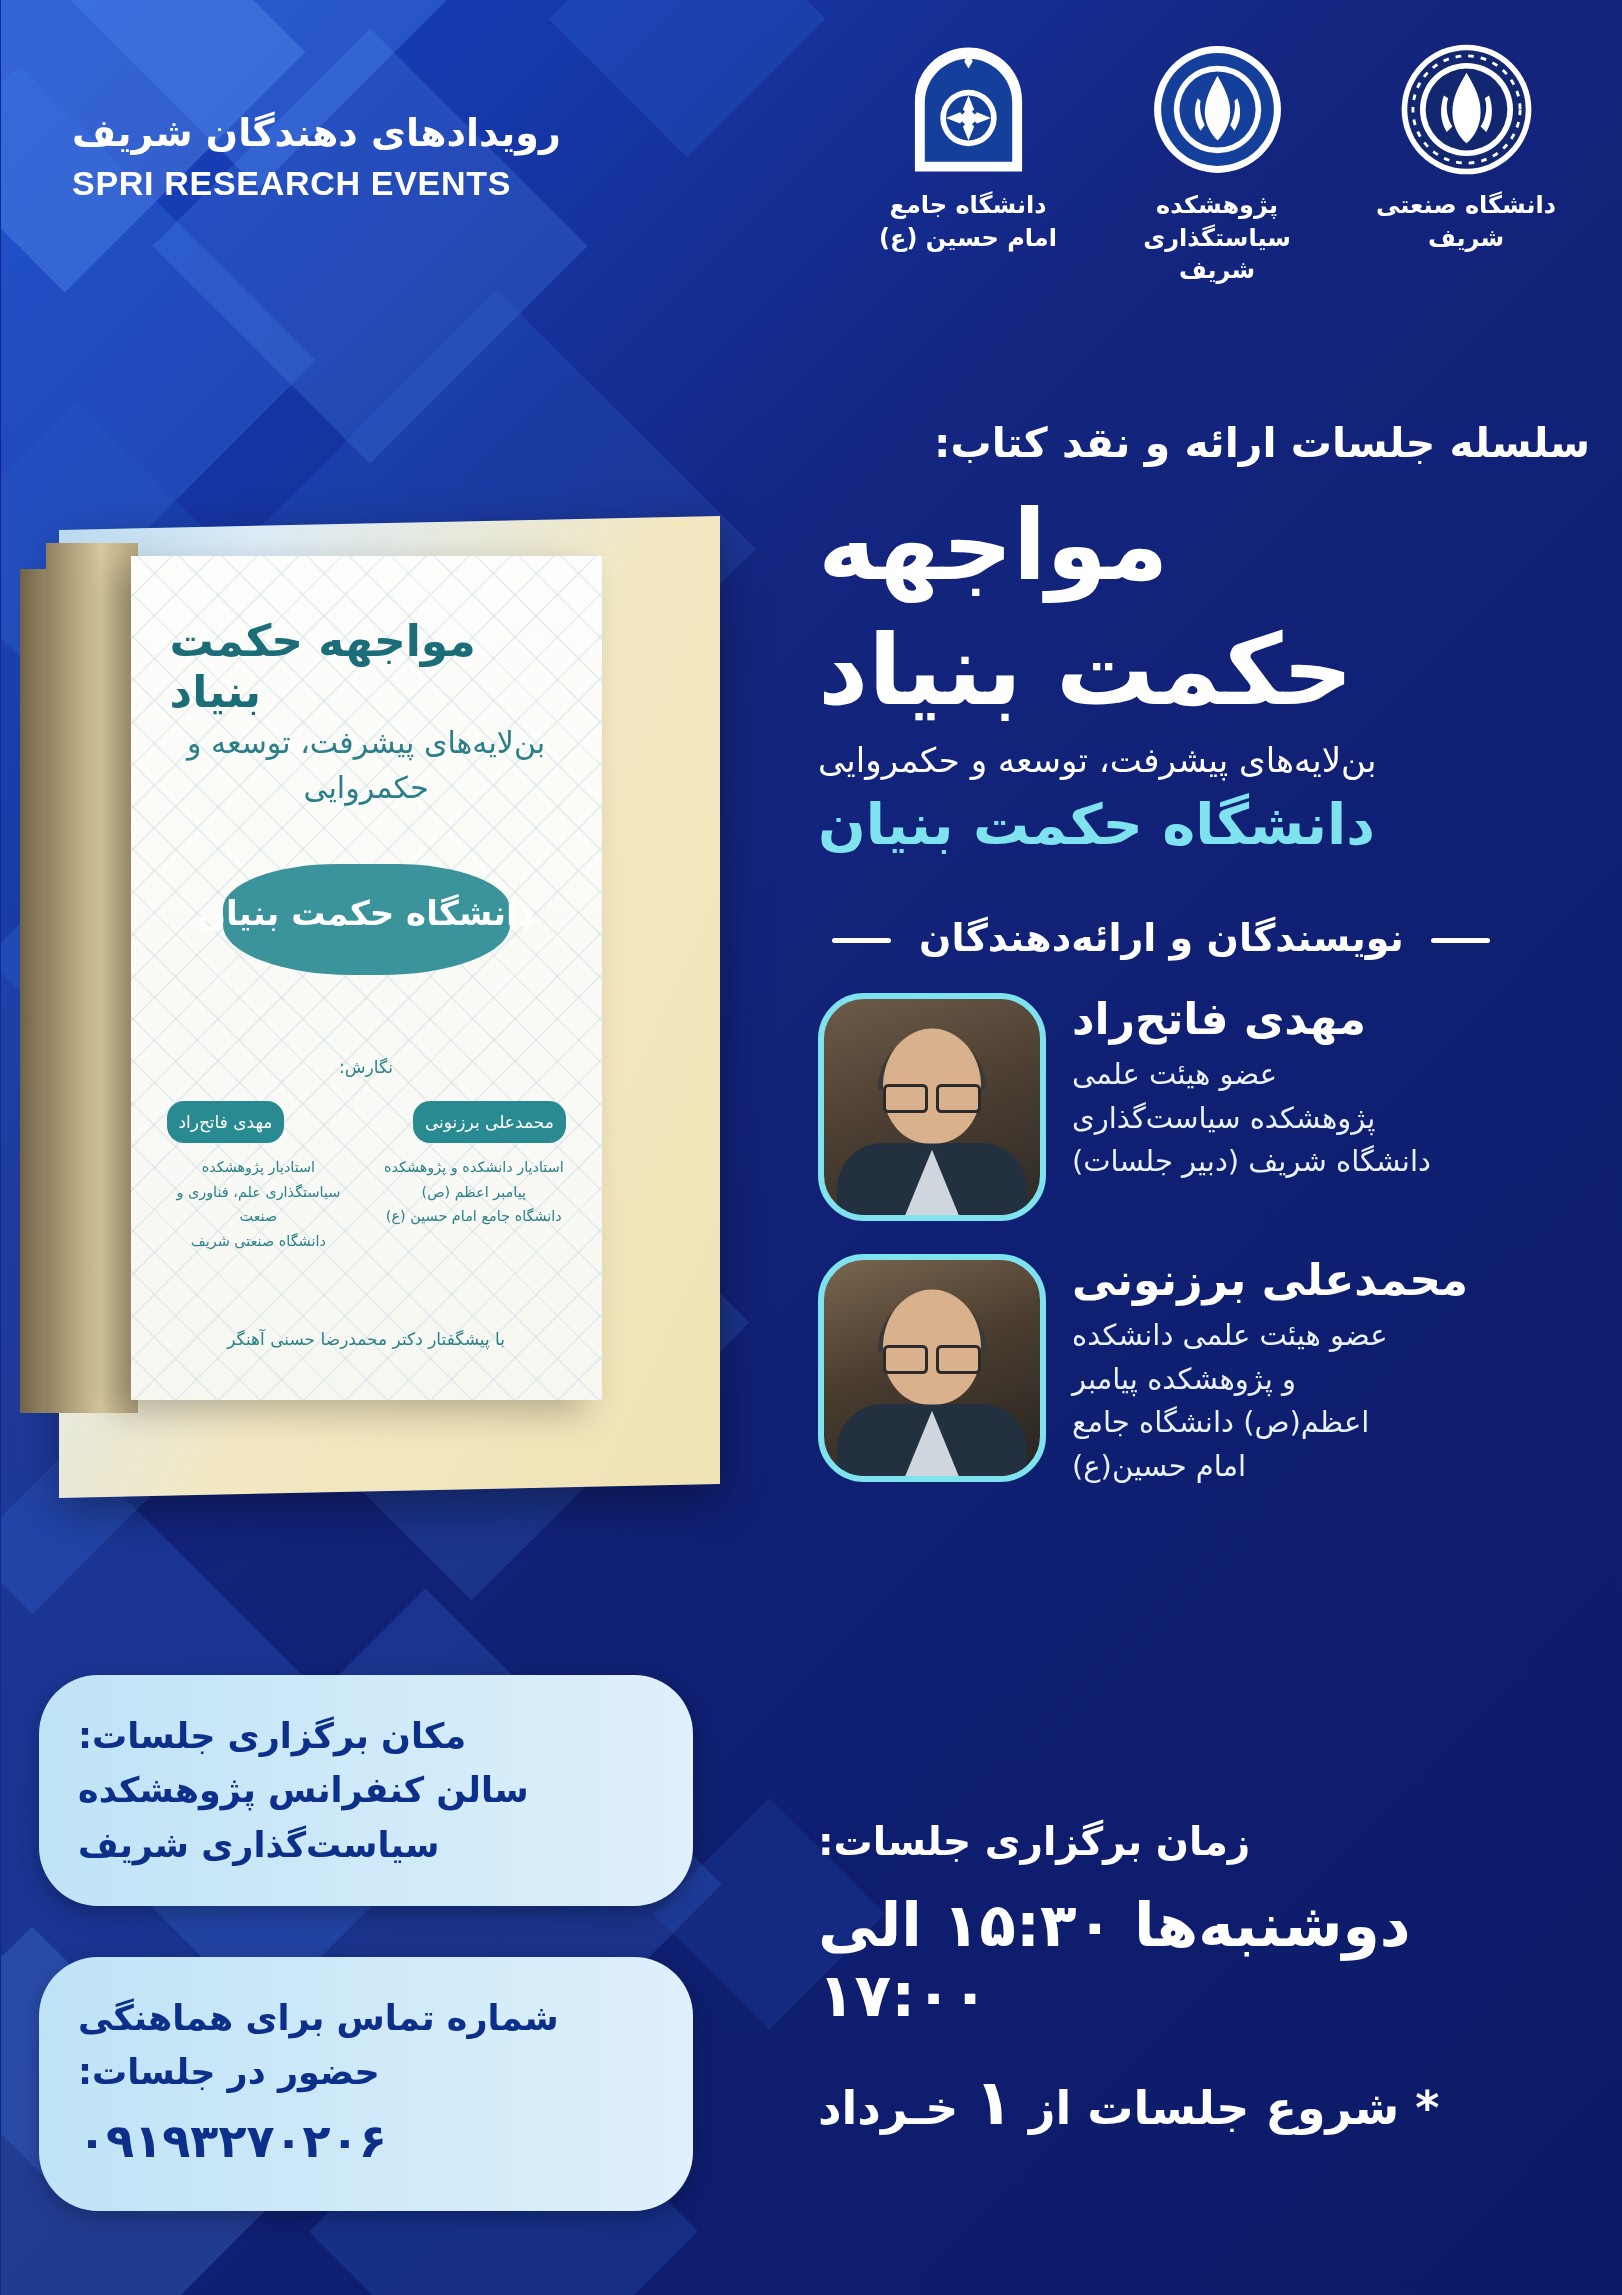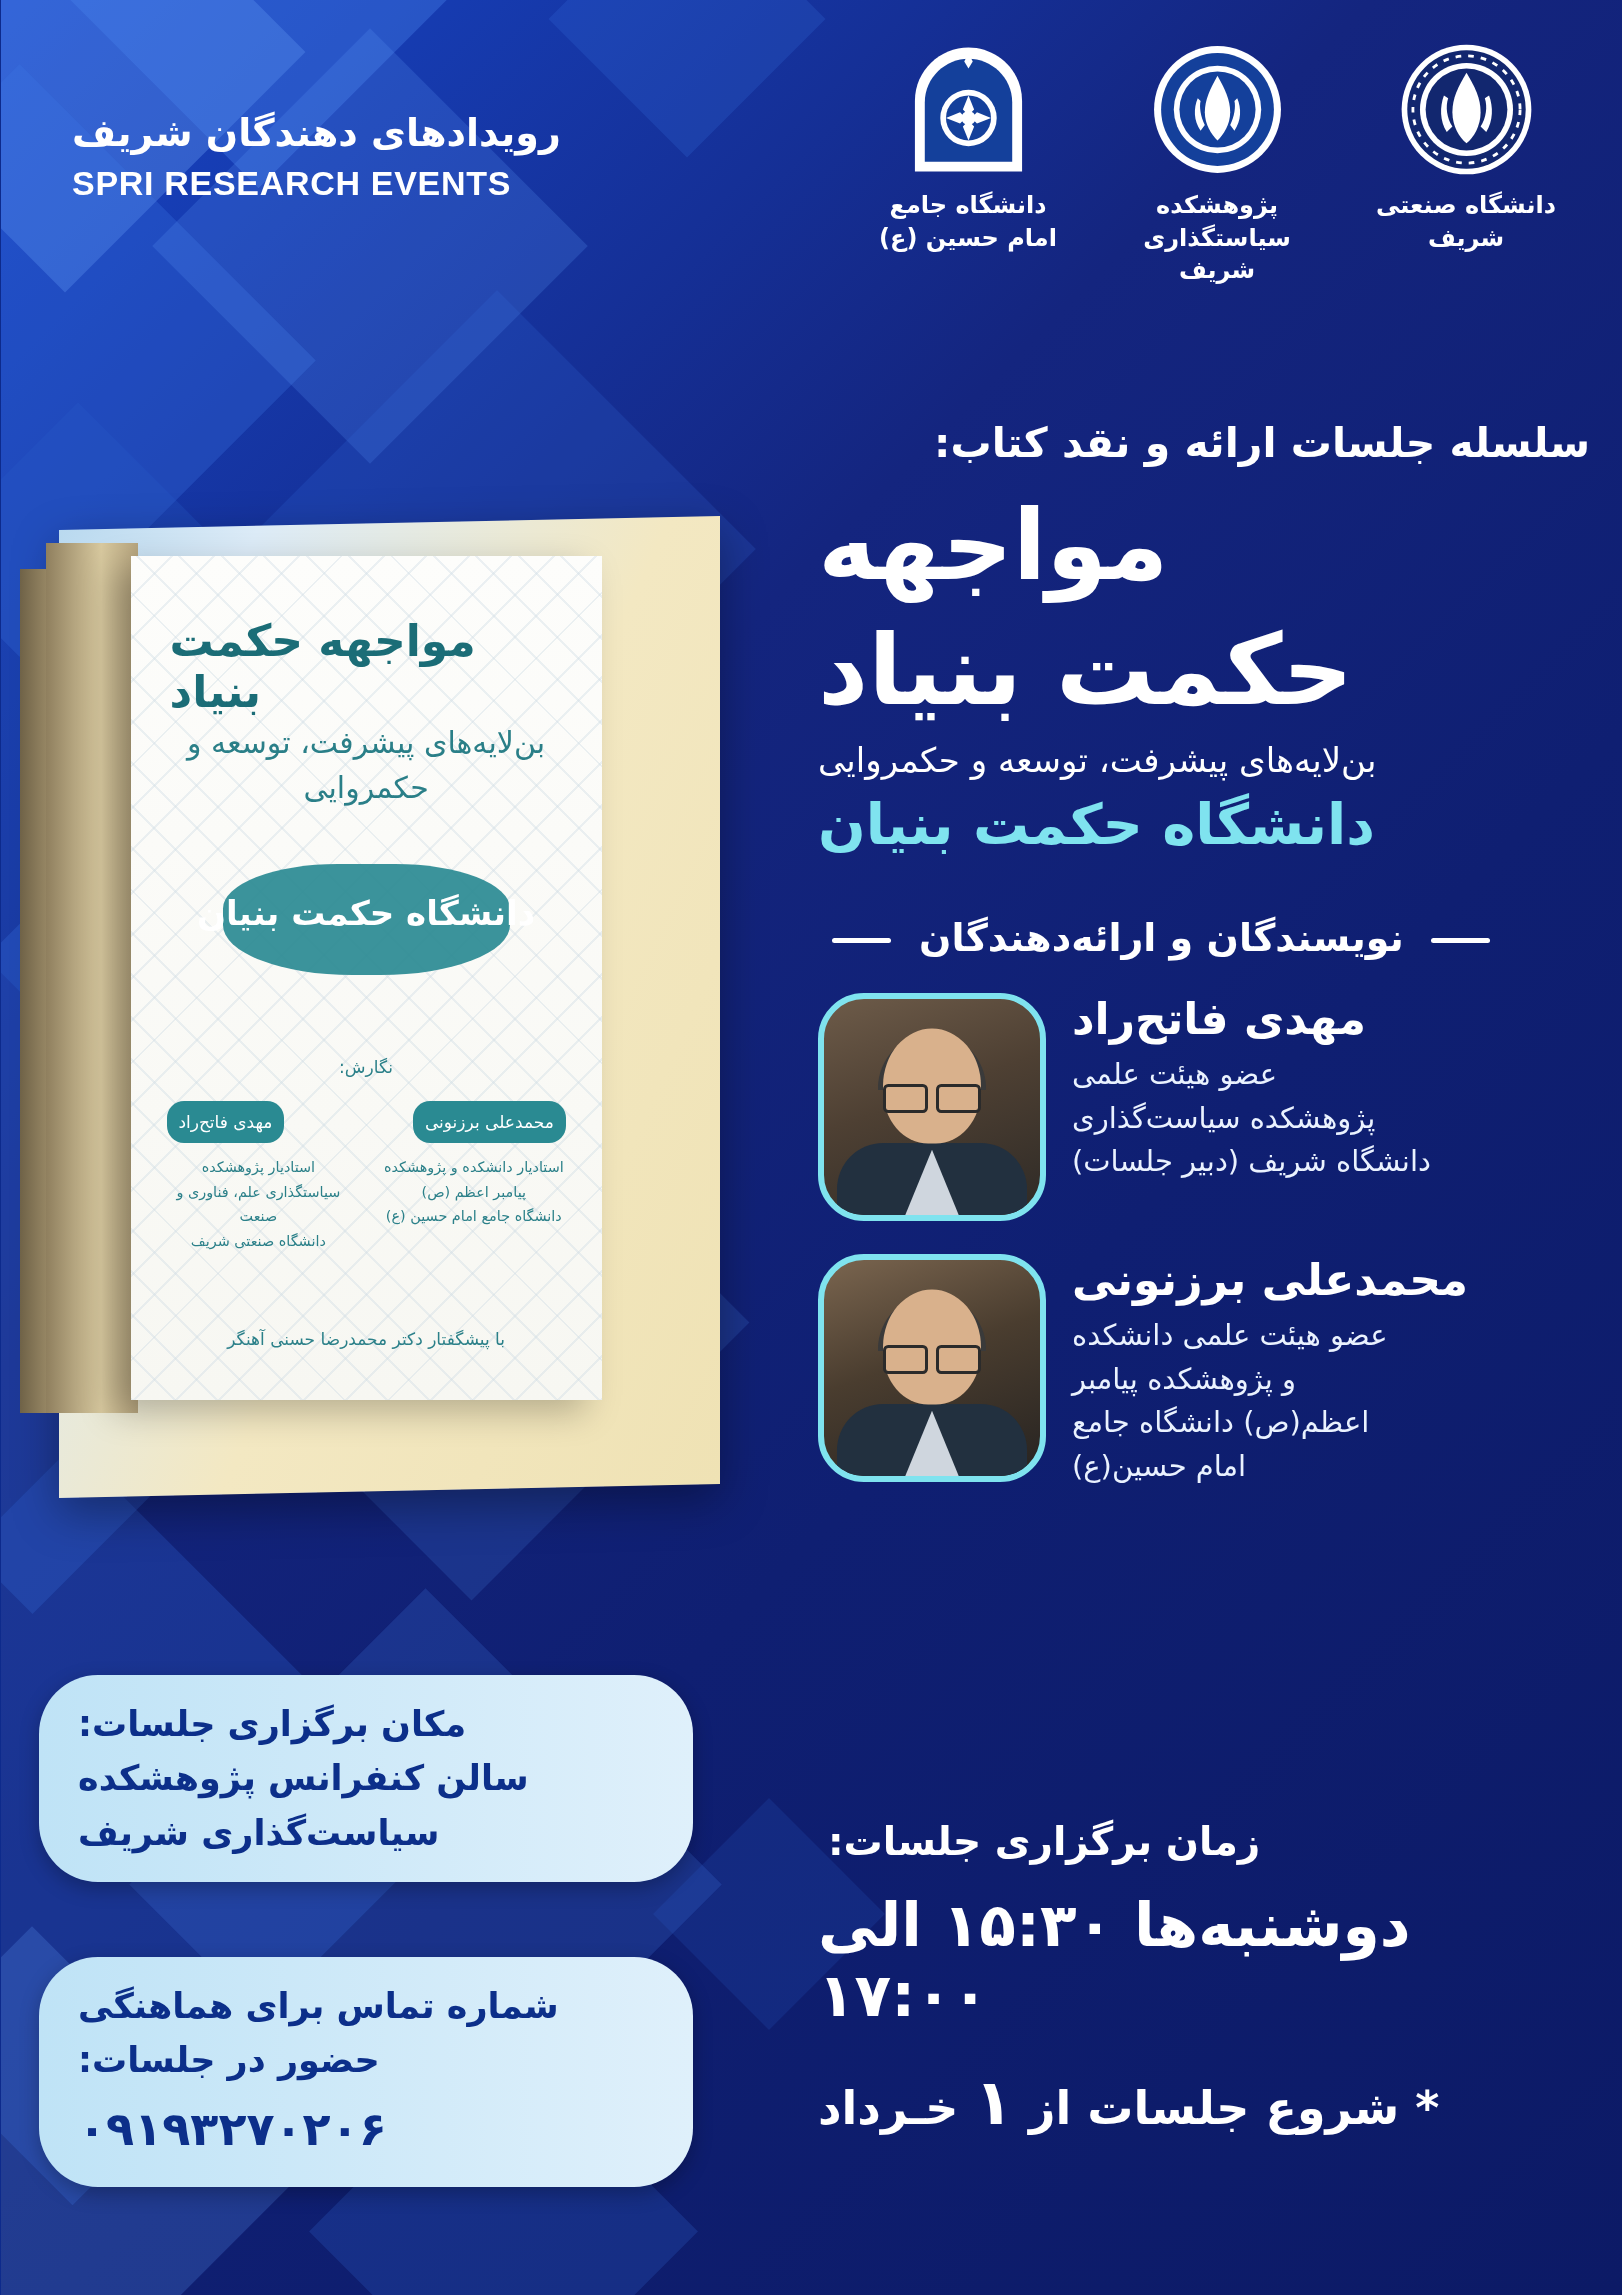--- a/index.html
+++ b/index.html
@@ -99,30 +99,30 @@
   .av-face{position:absolute;left:50%;top:40%;transform:translate(-50%,-50%);width:98px;height:115px;border-radius:50% 50% 46% 46%;background:#d9b18c;}
   .av-hair{position:absolute;left:50%;top:16%;transform:translateX(-50%);width:108px;height:56px;border-radius:59px 59px 0 0;background:#3a3a3a;}
   .av-glass{position:absolute;left:50%;top:39%;transform:translateX(-50%);width:98px;height:23.6px;}
   .av-glass span{position:absolute;top:0;width:39px;height:23.6px;border:3.3px solid #2b2b2b;border-radius:5.2px;}
   .av-glass span.l{left:0;} .av-glass span.r{right:0;}
   .av-body{position:absolute;left:50%;bottom:-6.5px;transform:translateX(-50%);width:190px;height:79px;border-radius:46px 46px 0 0;background:#22303f;}
   .av-shirt{position:absolute;left:50%;bottom:-6.5px;transform:translateX(-50%);width:59px;height:72px;background:#cfd6de;clip-path:polygon(50% 0,100% 100%,0 100%);}
 
   
   .times{position:absolute;left:818px;top:1819px;width:772px;color:#fff;text-align:left;direction:rtl;}
-  .t-label{font-size:39px;font-weight:bold;letter-spacing:2px;margin-left:10px;}
+  .t-label{font-size:39px;font-weight:bold;letter-spacing:2px;}
   .t-main{font-size:60px;font-weight:bold;margin-top:26px;}
   .t-start{font-size:46px;font-weight:bold;margin-top:36px;}
   .t-start b{font-size:63px;}
 
   
   .pill{
     position:absolute;left:39px;width:654px;
     background:linear-gradient(90deg,#bfe3f6,#dff0fb);
-    color:#0c2f8a;border-radius:59px;padding:22px 39px;box-sizing:border-box;
+    color:#0c2f8a;border-radius:59px;padding:34px 39px;box-sizing:border-box;
     font-weight:bold;text-align:left;direction:rtl;
     box-shadow:0 6.5px 19.6px rgba(0,0,0,.25);
   }
   .pill-venue{top:1675px;font-size:35px;line-height:1.55;}
   .pill-phone{top:1957px;font-size:35px;line-height:1.55;}
   .phone-num{display:block;font-size:46px;letter-spacing:1.3px;margin-top:6.5px;}
 </style>
 </head>
 <body>
 

